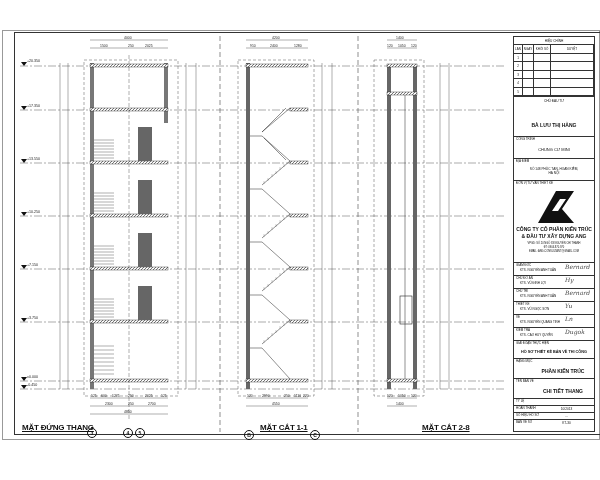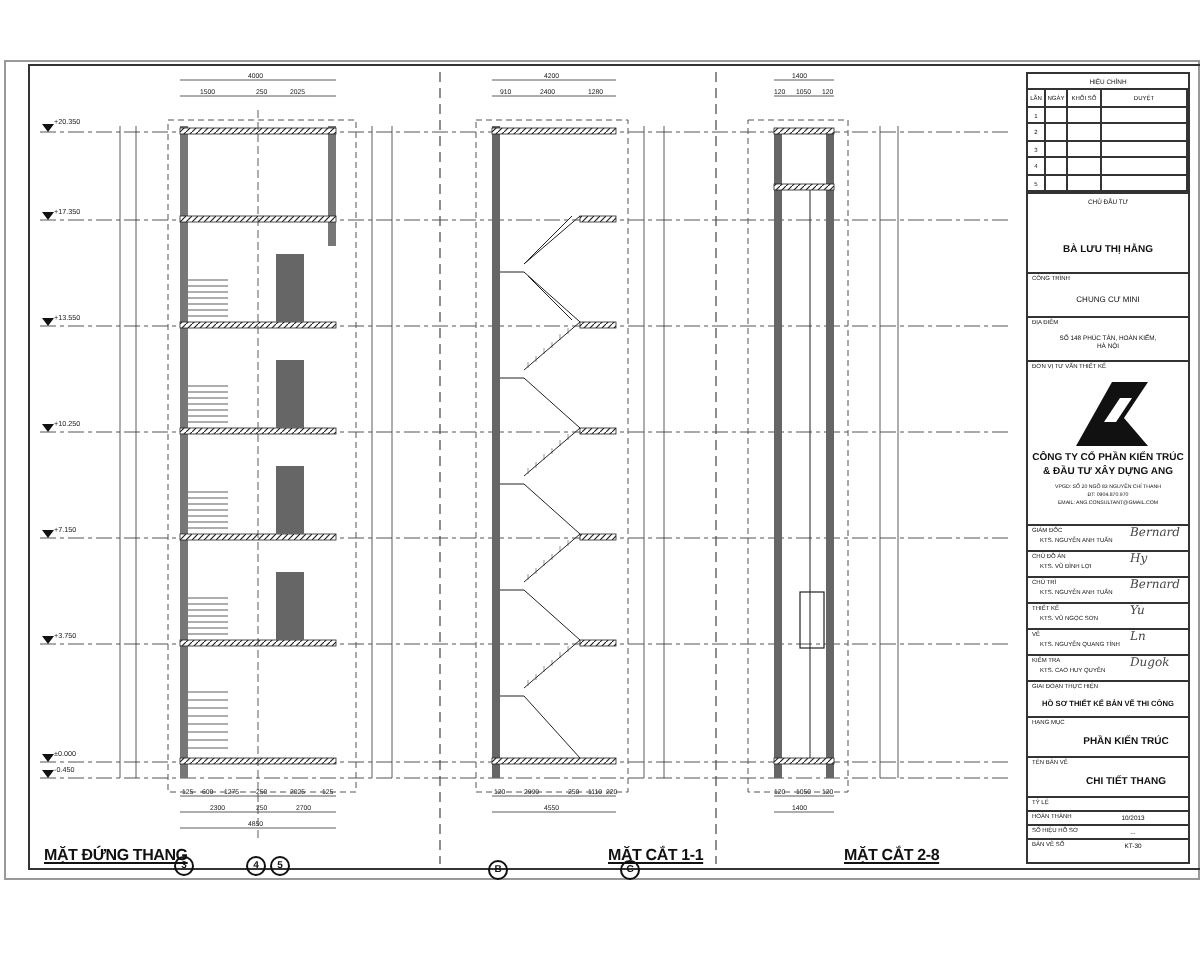--- a/index.html
+++ b/index.html
@@ -192,21 +192,21 @@
       <text x="398" y="397">1050</text>
       <text x="411" y="397">120</text>
     <text x="396" y="405">1400</text>
   </g>
 </svg>
 
 <div class="title" style="left:22px;top:423px;">MẶT ĐỨNG THANG</div>
 <div class="grid-bubble" style="left:87px;top:428px;">3</div>
 <div class="grid-bubble" style="left:123px;top:428px;">4</div>
 <div class="grid-bubble" style="left:135px;top:428px;">5</div>
-<div class="title" style="left:260px;top:423px;margin-left:44px;">MẶT CẮT 1-1</div>
+<div class="title" style="left:260px;top:423px;">MẶT CẮT 1-1</div>
 <div class="grid-bubble" style="left:244px;top:430px;">B</div>
 <div class="grid-bubble" style="left:310px;top:430px;">C</div>
 <div class="title" style="left:422px;top:423px;">MẶT CẮT 2-8</div>
 
 <div class="tb">
   <div class="row" style="height:8px;text-align:center;line-height:8px;">HIỆU CHỈNH</div>
   <div class="rev row">
     <div>LẦN</div>
     <div>NGÀY</div>
     <div>KHỐI SỐ</div>

